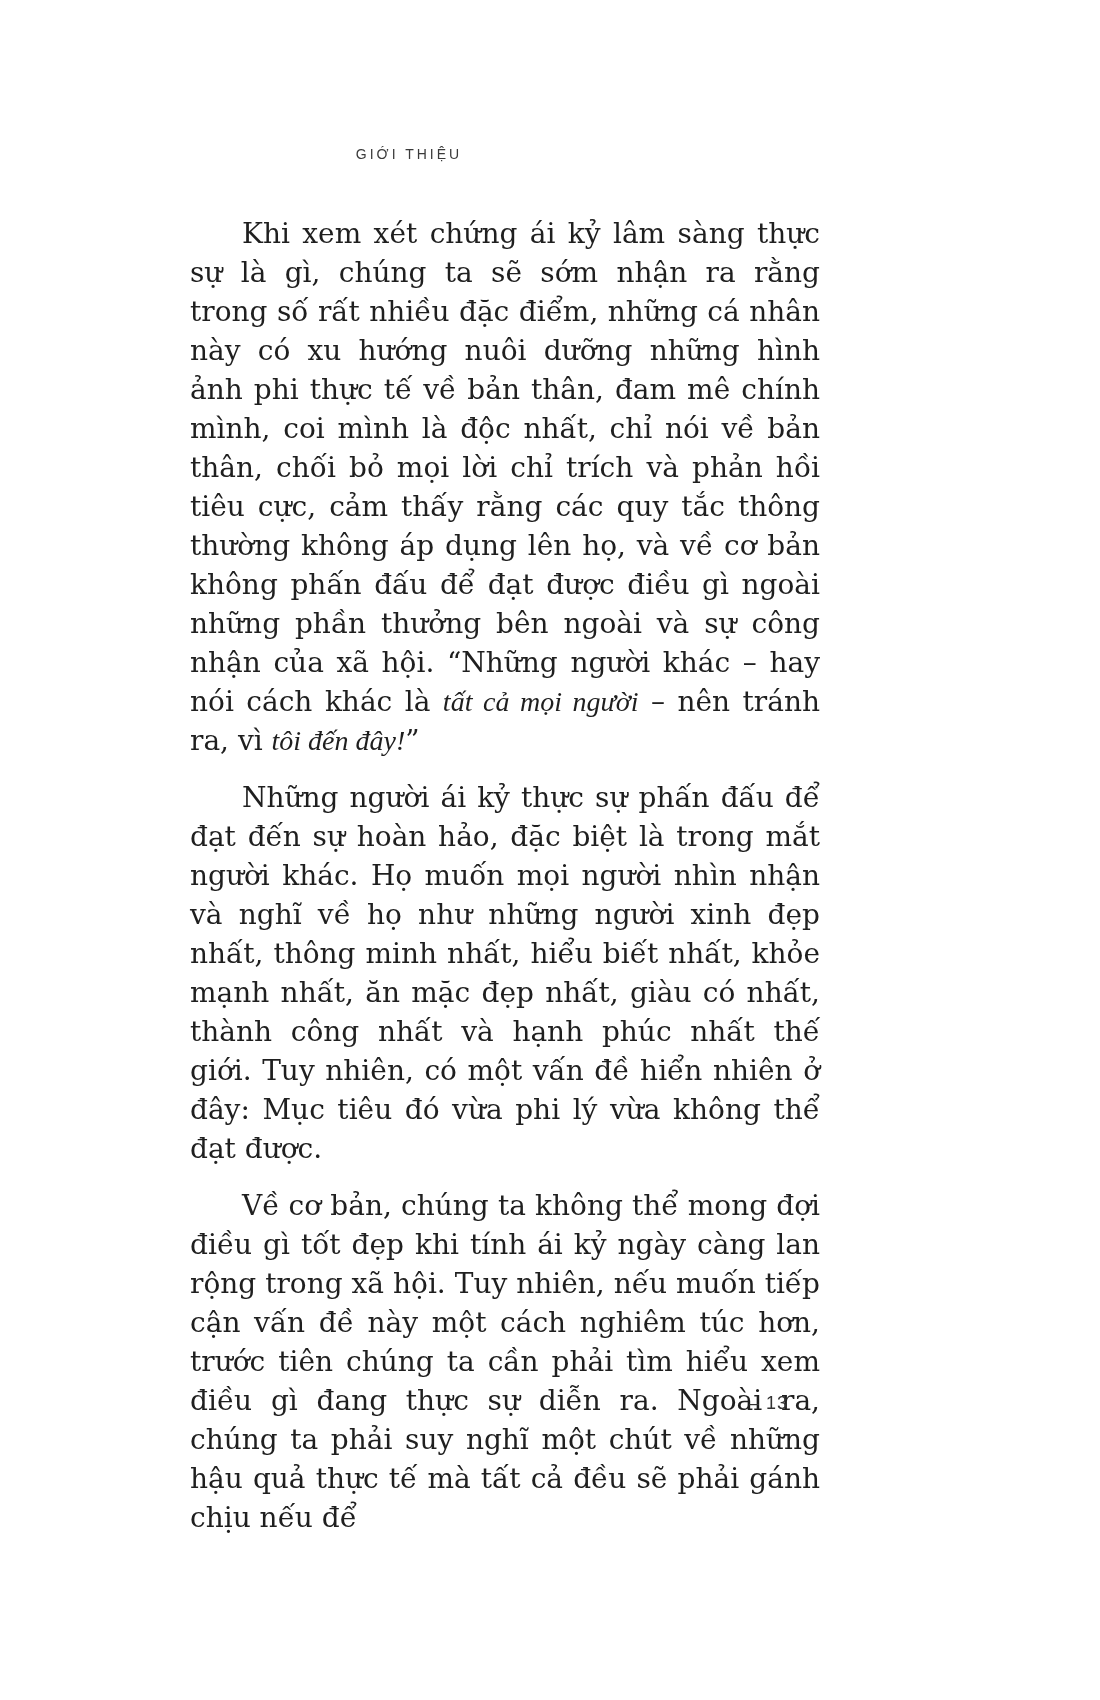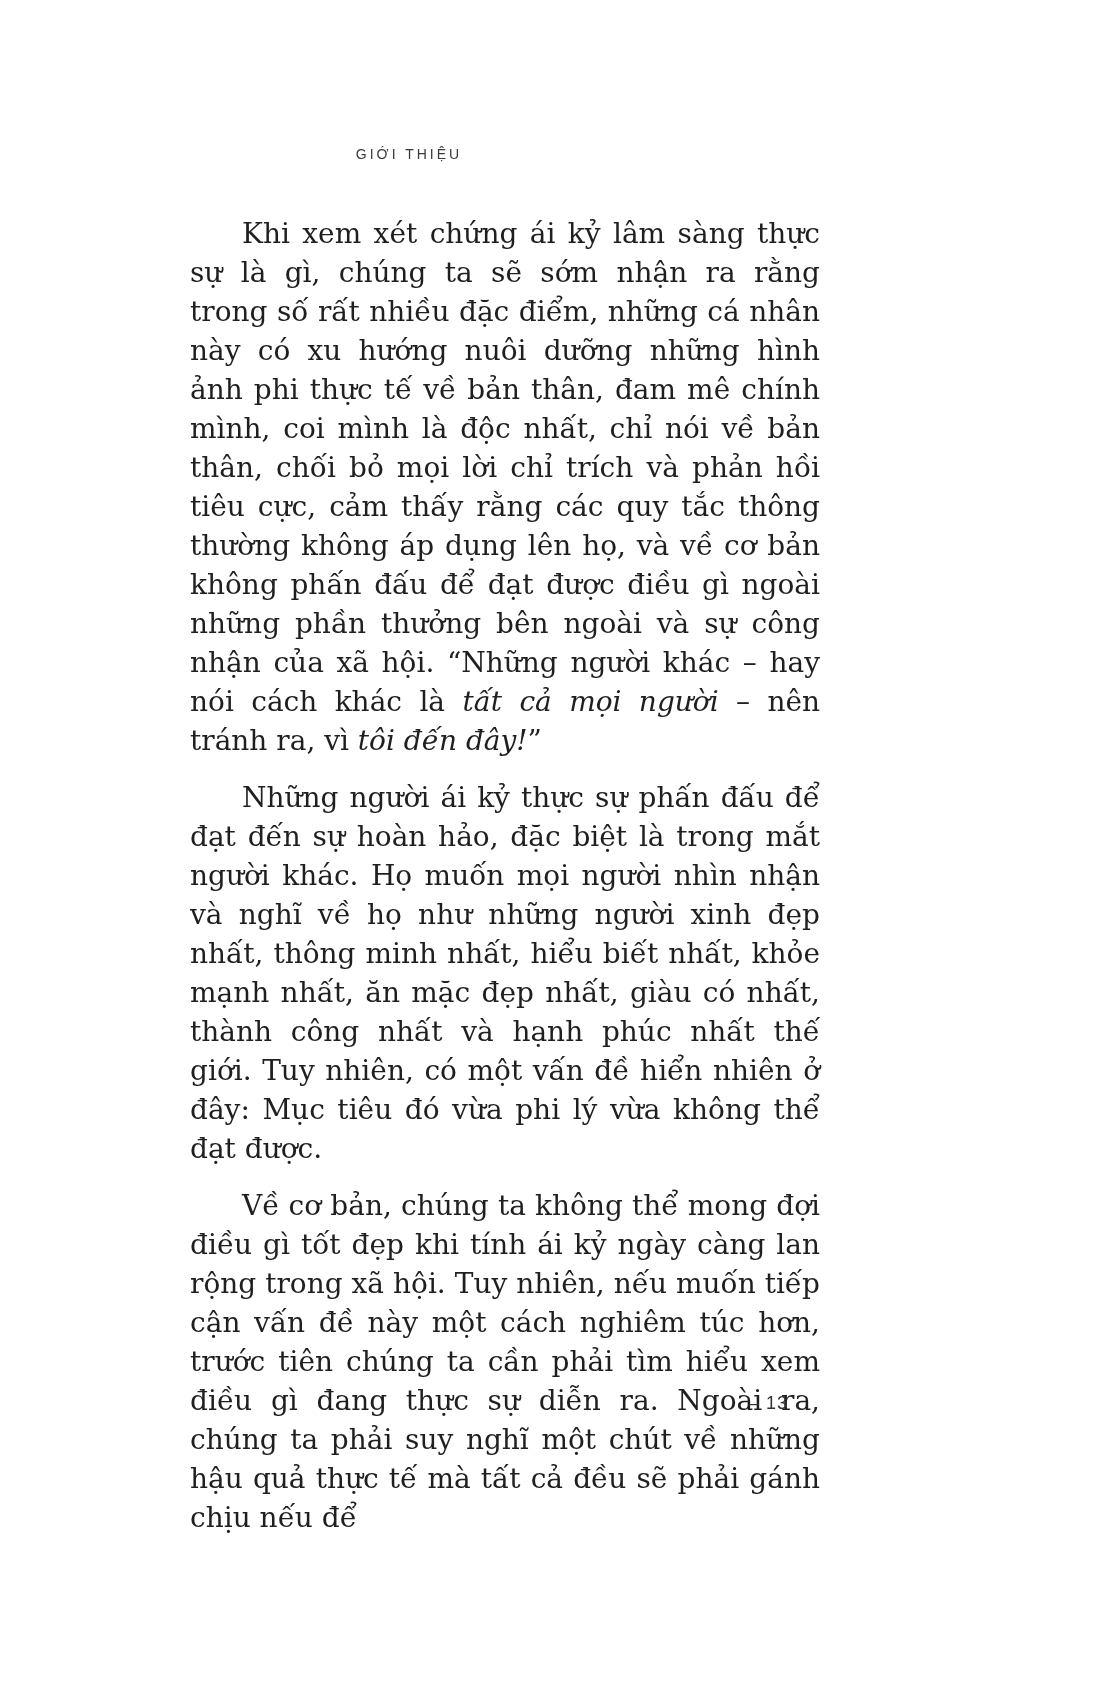--- a/index.html
+++ b/index.html
@@ -35,20 +35,21 @@
     font-size: 28px;
     line-height: 39px;
     text-align: justify;
   }
   .para {
     margin: 0 0 18px 0;
     text-indent: 52px;
   }
   .it {
     font-style: italic;
+    font-family: Liberation Serif, serif;
   }
   .page-number {
     position: absolute;
     top: 1393px;
     left: 0;
     right: 312px;
     text-align: right;
     font-family: "Liberation Sans", sans-serif;
     font-size: 18px;
     font-weight: 400;

